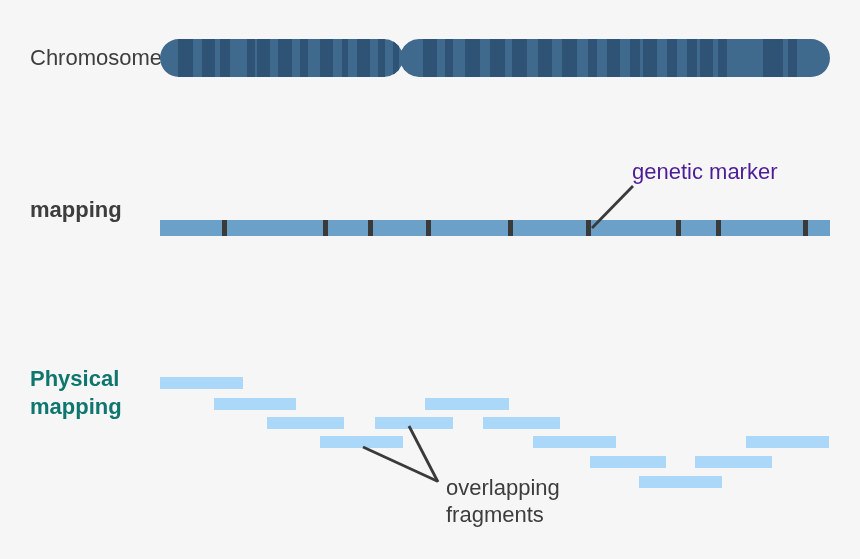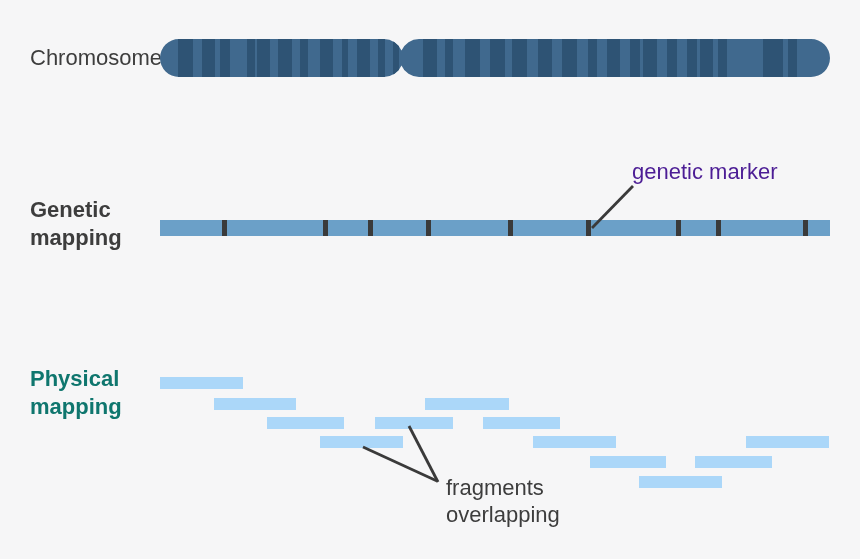--- a/index.html
+++ b/index.html
@@ -86,21 +86,20 @@
         <rect x="507" y="0" width="10" height="38" fill="#2e5374"></rect>
         <rect x="527" y="0" width="10" height="38" fill="#2e5374"></rect>
         <rect x="540" y="0" width="13" height="38" fill="#2e5374"></rect>
         <rect x="558" y="0" width="9" height="38" fill="#2e5374"></rect>
         <rect x="603" y="0" width="20" height="38" fill="#2e5374"></rect>
         <rect x="628" y="0" width="9" height="38" fill="#2e5374"></rect>
       </g>
     </svg>
 
   <div class="label bold" id="genetic-label" style="color: rgb(61, 61, 61);">
-    <div>Genetic</div>
     <div>mapping</div>
   </div>
 
   <div id="genetic-bar" style="background: rgb(107, 160, 200);">
       <div class="tick" style="left: 62px; background: rgb(58, 58, 58);"></div>
       <div class="tick" style="left: 163px; background: rgb(58, 58, 58);"></div>
       <div class="tick" style="left: 208px; background: rgb(58, 58, 58);"></div>
       <div class="tick" style="left: 266px; background: rgb(58, 58, 58);"></div>
       <div class="tick" style="left: 348px; background: rgb(58, 58, 58);"></div>
       <div class="tick" style="left: 426px; background: rgb(58, 58, 58);"></div>
@@ -125,22 +124,22 @@
       <div class="fragment" style="left: 483px; top: 417px; width: 77px; height: 12px; background: rgb(171, 215, 249);"></div>
       <div class="fragment" style="left: 320px; top: 436px; width: 83px; height: 12px; background: rgb(171, 215, 249);"></div>
       <div class="fragment" style="left: 533px; top: 436px; width: 83px; height: 12px; background: rgb(171, 215, 249);"></div>
       <div class="fragment" style="left: 746px; top: 436px; width: 83px; height: 12px; background: rgb(171, 215, 249);"></div>
       <div class="fragment" style="left: 590px; top: 456px; width: 76px; height: 12px; background: rgb(171, 215, 249);"></div>
       <div class="fragment" style="left: 695px; top: 456px; width: 77px; height: 12px; background: rgb(171, 215, 249);"></div>
       <div class="fragment" style="left: 639px; top: 476px; width: 83px; height: 12px; background: rgb(171, 215, 249);"></div>
     </div>
 
   <div class="label" id="overlap-annotation" style="color: rgb(61, 61, 61);">
+    <div>overlapping</div>
     <div>fragments</div>
-    <div>overlapping</div>
   </div>
 
   <svg id="pointer-lines" width="860" height="559" viewBox="0 0 860 559">
       <line x1="633" y1="186" x2="592" y2="228" stroke="#3a3a3a" stroke-width="2.8"></line>
       <line x1="363" y1="447" x2="437" y2="481" stroke="#3a3a3a" stroke-width="2.8"></line>
       <line x1="409" y1="426" x2="438" y2="482" stroke="#3a3a3a" stroke-width="2.8"></line>
     </svg>
 
 </div>
 

